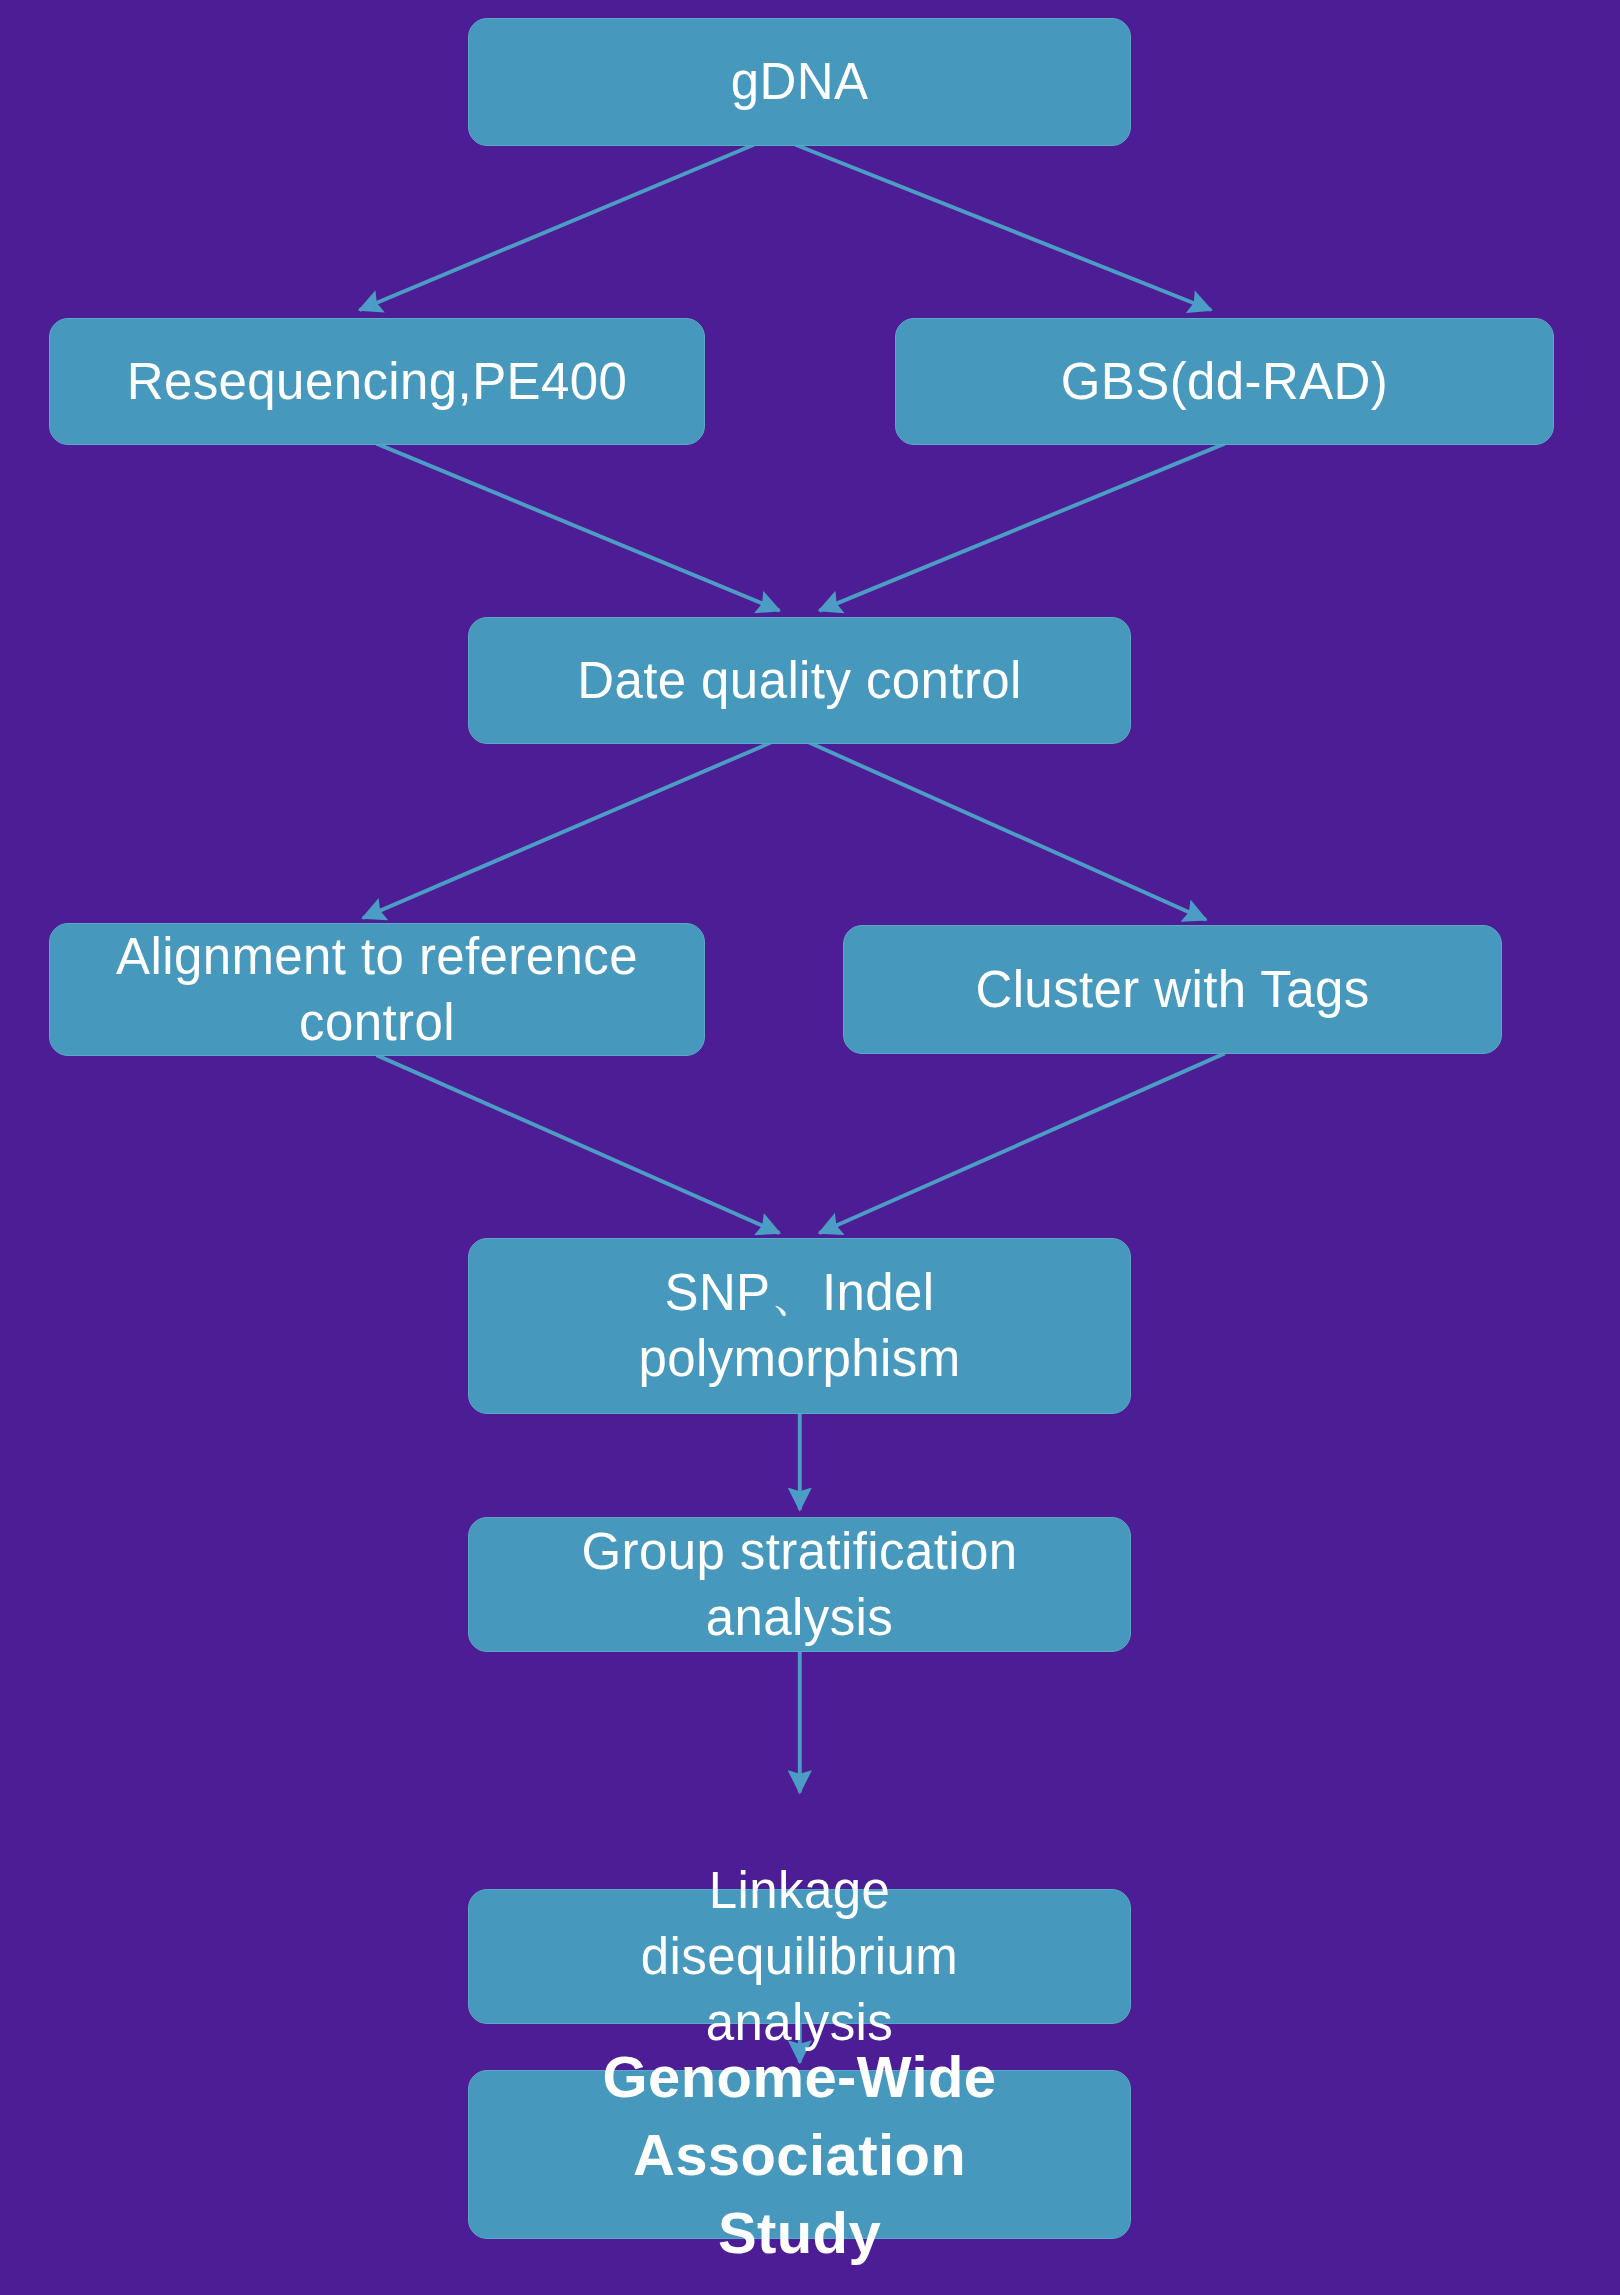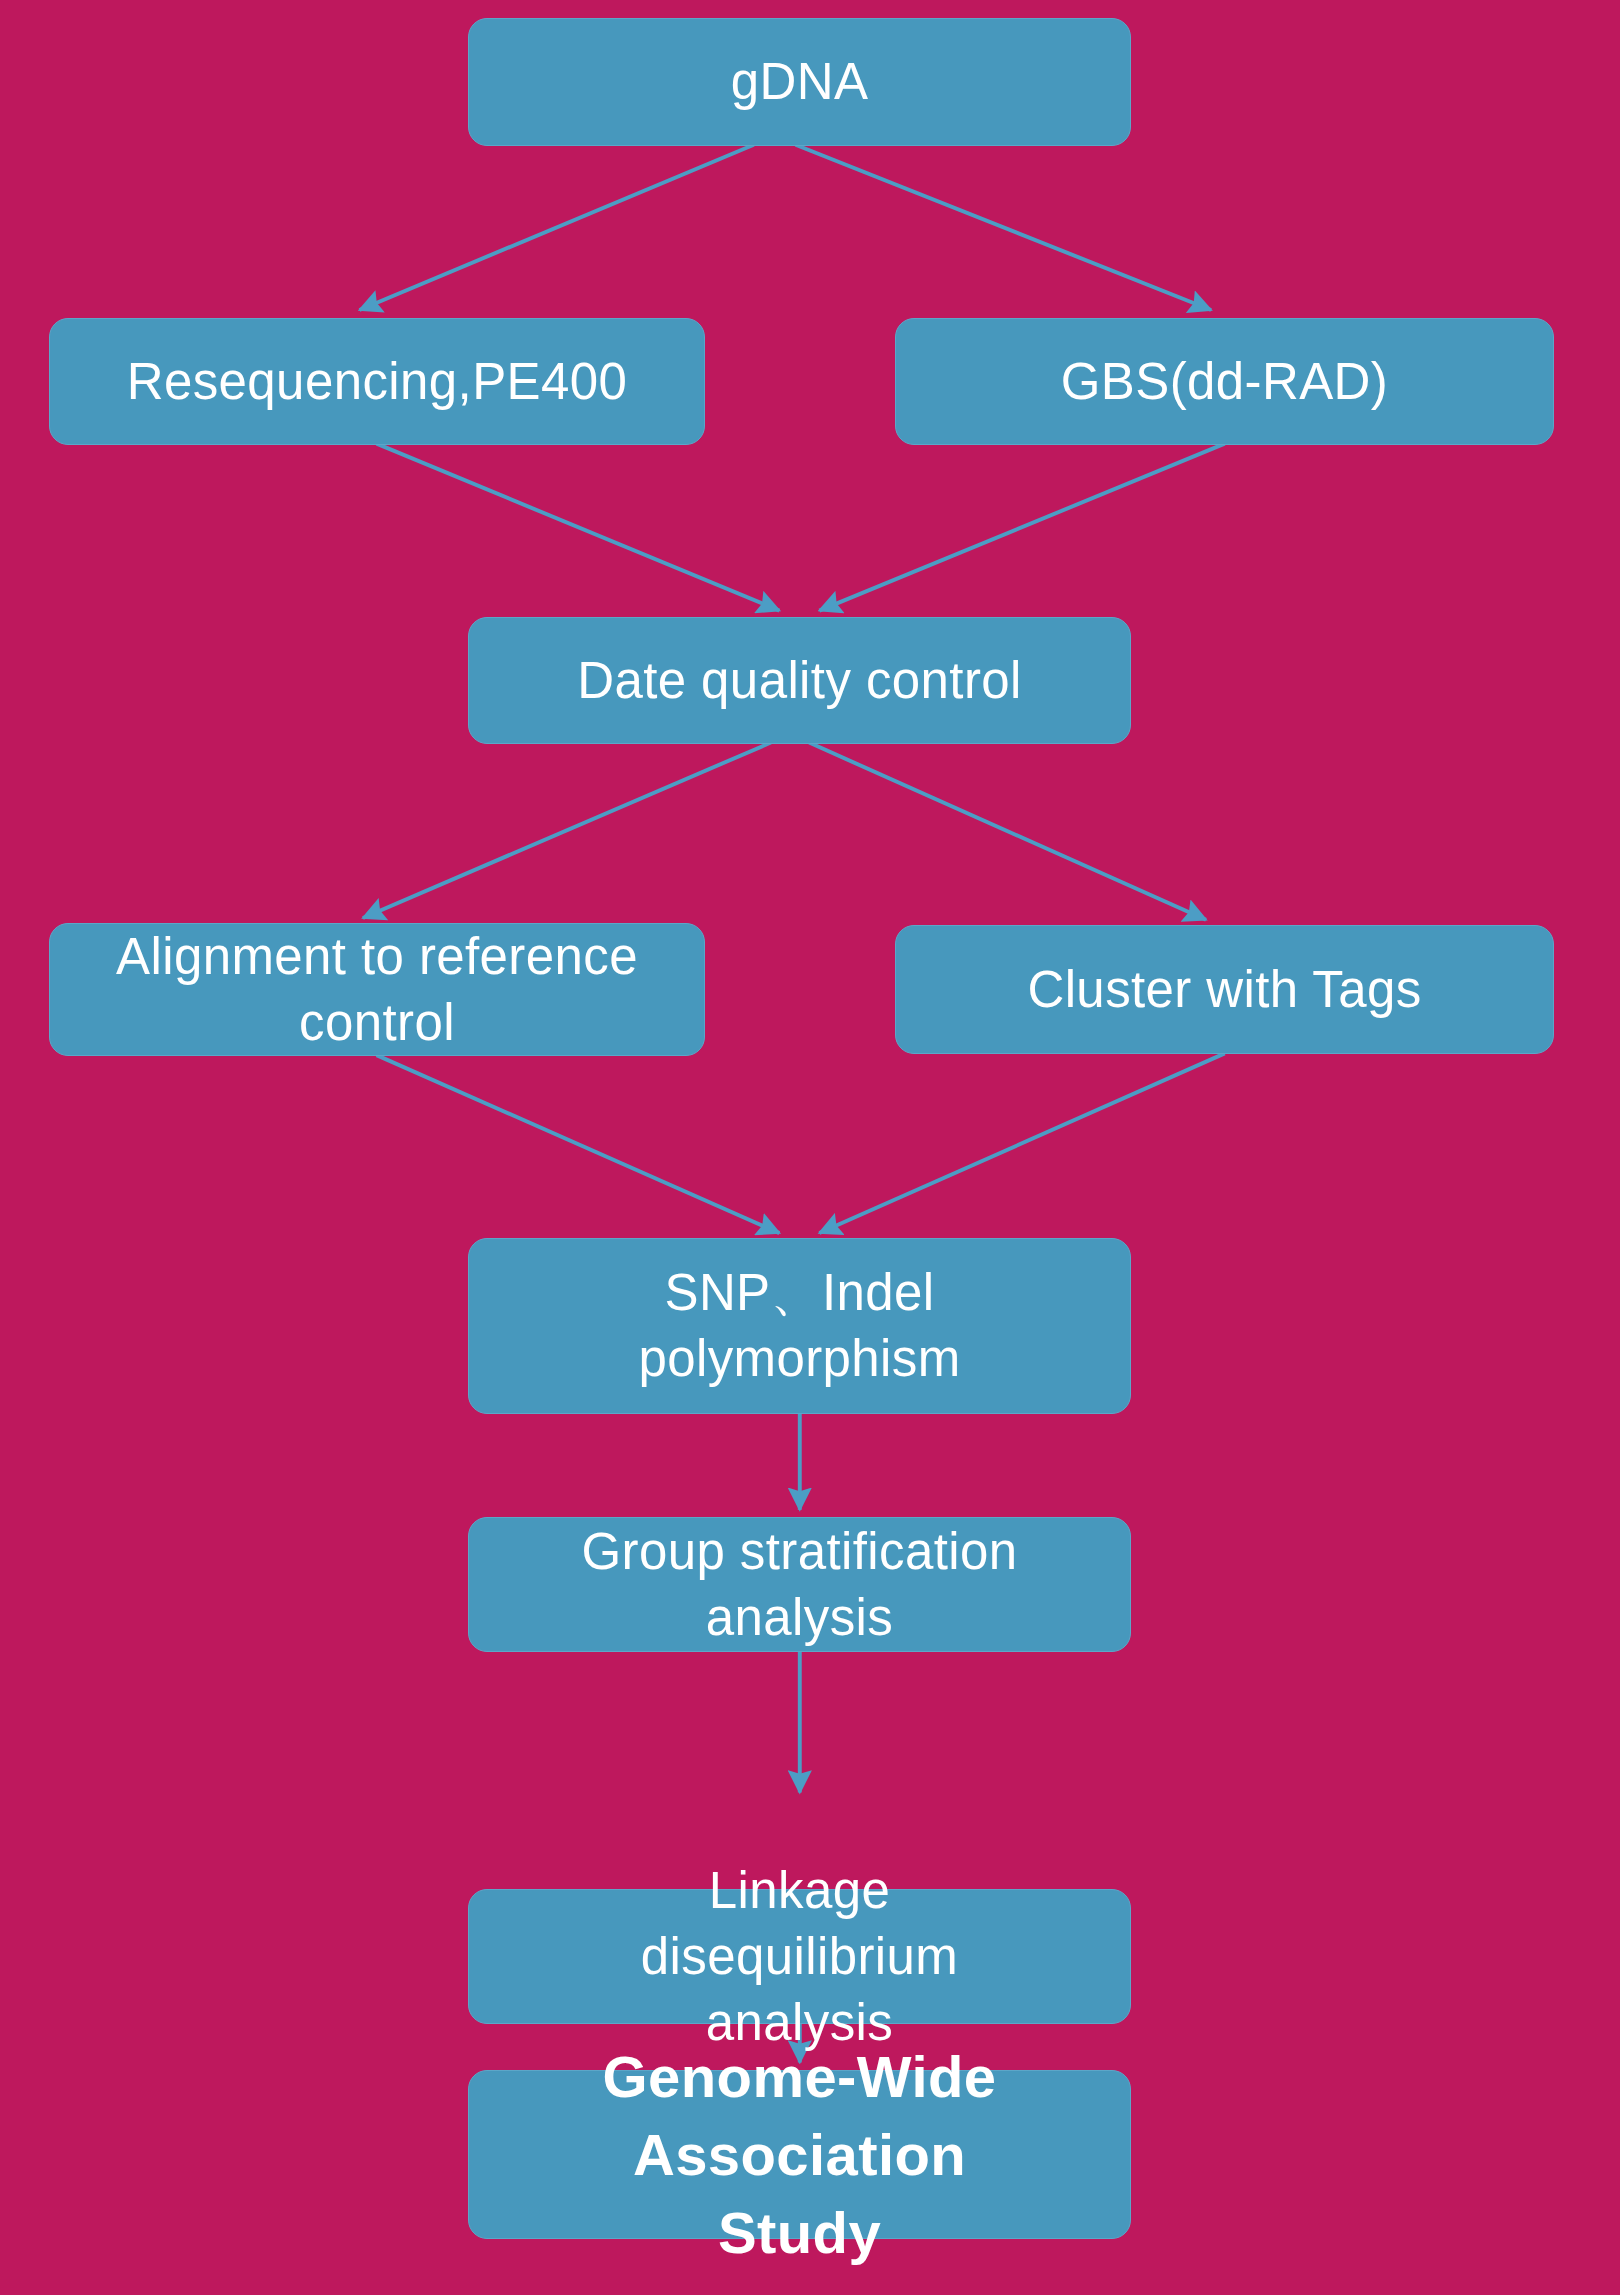--- a/index.html
+++ b/index.html
@@ -4,21 +4,21 @@
 <style>
   html, body {
     margin: 0;
     padding: 0;
     background: #ffffff;
   }
   #canvas {
     position: relative;
     width: 1620px;
     height: 2295px;
-    background: #be185d;
+    background: #4c1d95;
     font-family: "Liberation Sans", sans-serif;
     overflow: hidden;
   }
   #connector-layer {
     position: absolute;
     left: 0;
     top: 0;
     width: 1620px;
     height: 2295px;
   }
@@ -44,21 +44,21 @@
   }
   
   .node.mid .node-inner { max-width: 511px; margin: 0 auto; }
   .node.side .node-inner { max-width: 562px; margin: 12px auto; }
 
   #node-gdna          { left: 468px;  top: 18px;   width: 663px; height: 128px; }
   #node-resequencing  { left: 49px;   top: 318px;  width: 656px; height: 127px; }
   #node-gbs           { left: 895px; top: 318px;  width: 659px; height: 127px; }
   #node-qc            { left: 468px;  top: 617px;  width: 663px; height: 127px; }
   #node-alignment     { left: 49px;   top: 923px; width: 656px; height: 133px; }
-  #node-cluster       { left: 895px; top: 925px; width: 659px; height: 129px; }
+  #node-cluster       { left: 843px; top: 925px; width: 659px; height: 129px; }
   #node-snp           { left: 468px;  top: 1238px; width: 663px; height: 176px; }
   #node-group         { left: 468px;  top: 1517px; width: 663px; height: 135px; }
   #node-linkage       { left: 468px;  top: 1889px; width: 663px; height: 135px; }
   #node-gwas          { left: 468px;  top: 2070px; width: 663px; height: 169px;
                         font-size: 58px; font-weight: 600; line-height: 78px; }
 </style>
 </head>
 <body>
 
 <div id="canvas">

